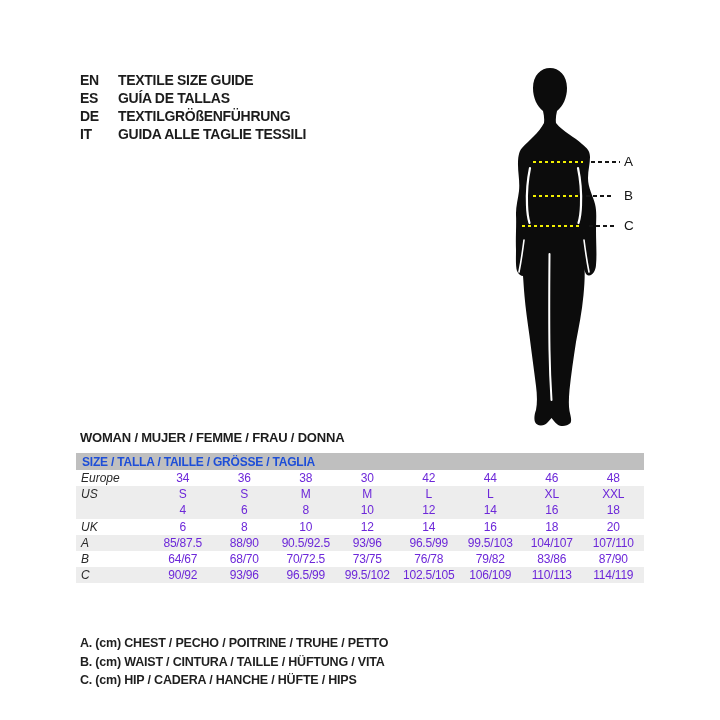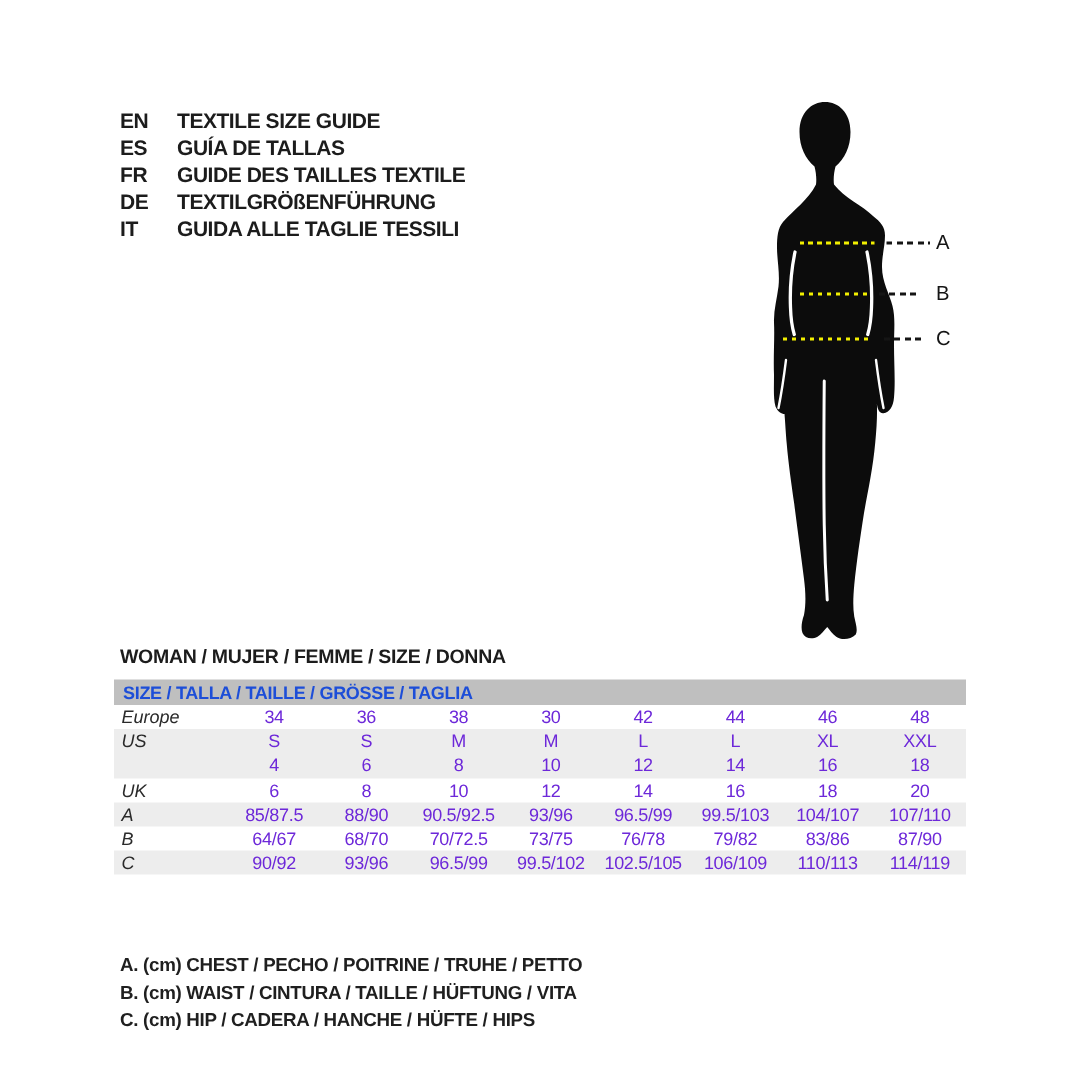--- a/index.html
+++ b/index.html
@@ -57,24 +57,20 @@
 <div id="canvas">
 
   <div class="lang-block">
     <div class="lang-row">
       <span class="lang-code">EN</span>
       <span class="lang-label">TEXTILE SIZE GUIDE</span>
     </div>
     <div class="lang-row">
       <span class="lang-code">ES</span>
       <span class="lang-label">GUÍA DE TALLAS</span>
-    </div>
-    <div class="lang-row">
-      <span class="lang-code">FR</span>
-      <span class="lang-label">GUIDE DES TAILLES TEXTILE</span>
     </div>
     <div class="lang-row">
       <span class="lang-code">DE</span>
       <span class="lang-label">TEXTILGRÖßENFÜHRUNG</span>
     </div>
     <div class="lang-row">
       <span class="lang-code">IT</span>
       <span class="lang-label">GUIDA ALLE TAGLIE TESSILI</span>
     </div>
   </div>
@@ -107,21 +103,21 @@
   <div class="marker-label la">A</div>
 
   <div class="dash-yellow yb"></div>
   <div class="dash-black bb"></div>
   <div class="marker-label lb">B</div>
 
   <div class="dash-yellow yc"></div>
   <div class="dash-black bc"></div>
   <div class="marker-label lc">C</div>
 
-  <div class="woman-heading">WOMAN / MUJER / FEMME / SIZE / DONNA</div>
+  <div class="woman-heading">WOMAN / MUJER / FEMME / FRAU / DONNA</div>
 
   <div class="size-table">
     <div class="thead">SIZE / TALLA / TAILLE / GRÖSSE / TAGLIA</div>
     <div>
         <div class="trow">
           <div class="tlabel">Europe</div>
           <div class="tcell">34</div>
           <div class="tcell">36</div>
           <div class="tcell">38</div>
           <div class="tcell">30</div>

